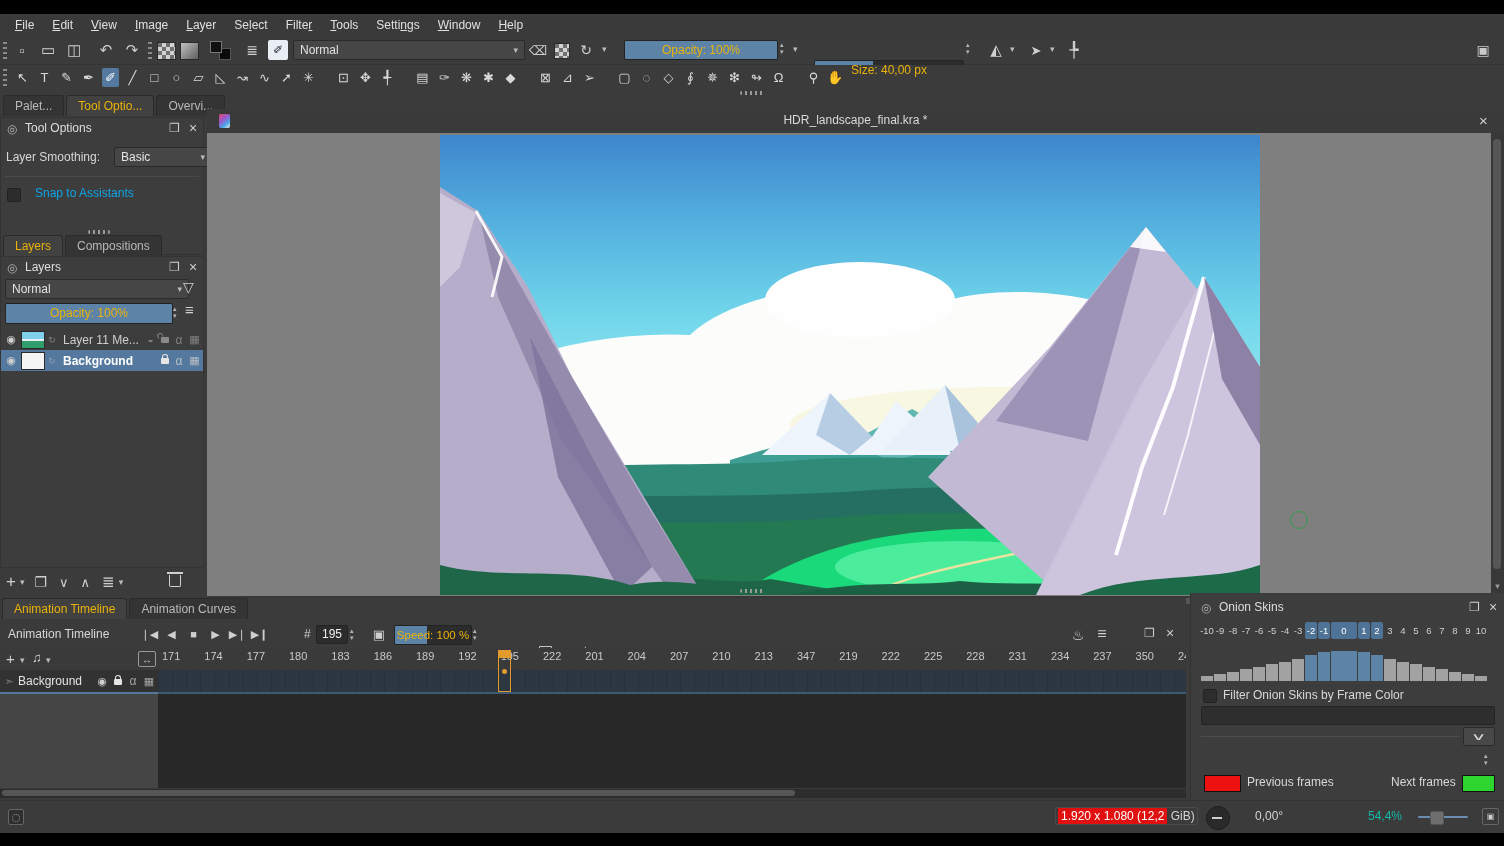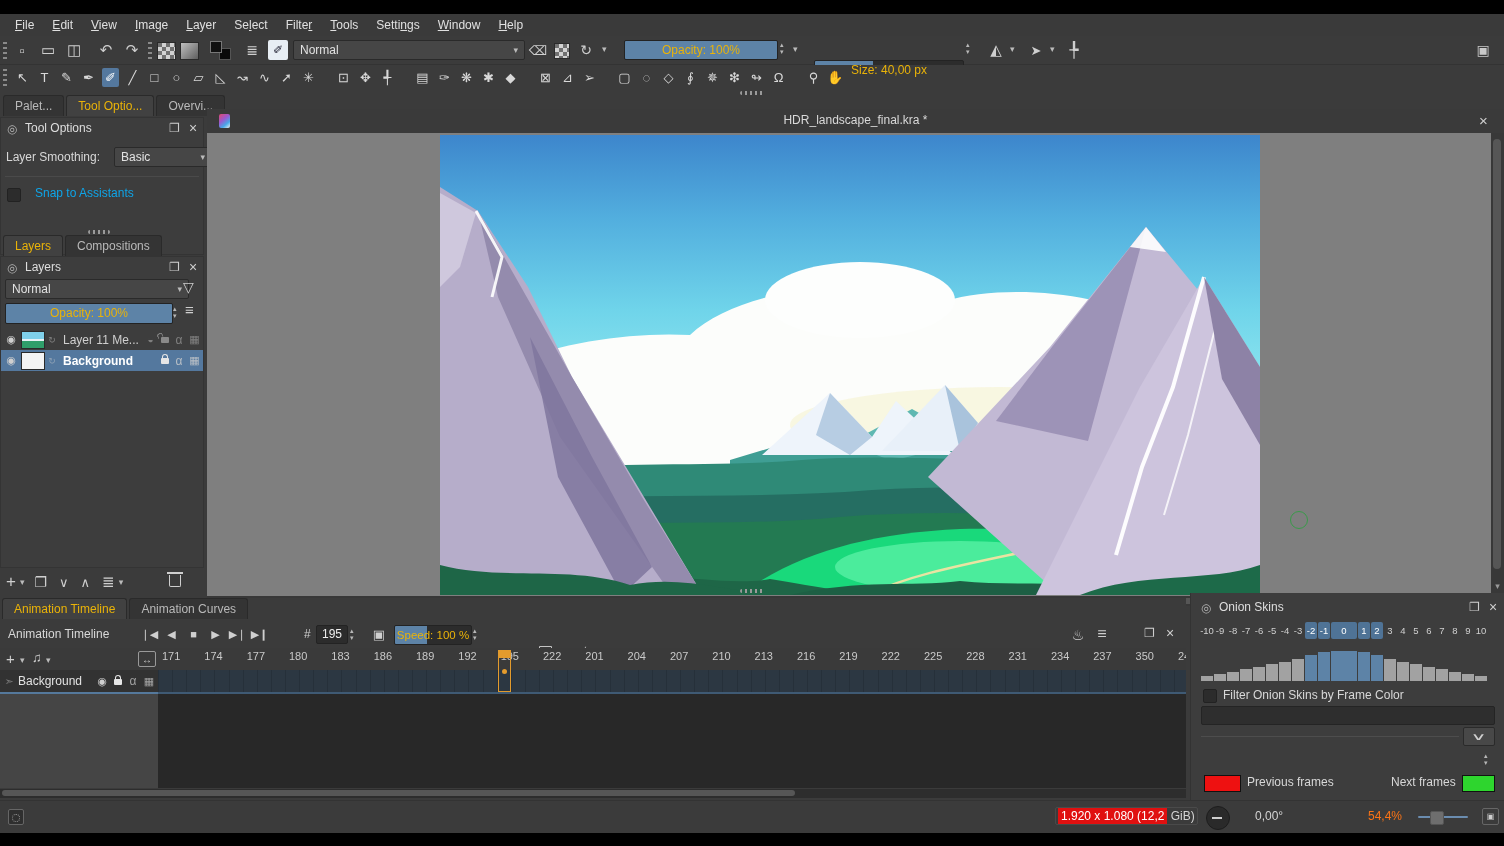--- a/index.html
+++ b/index.html
@@ -526,21 +526,21 @@
           <span class="ruler-cell"><span>186</span></span>
           <span class="ruler-cell"><span>189</span></span>
           <span class="ruler-cell"><span>192</span></span>
           <span class="ruler-cell active"><span>195</span></span>
           <span class="ruler-cell"><span>222</span></span>
           <span class="ruler-cell"><span>201</span></span>
           <span class="ruler-cell"><span>204</span></span>
           <span class="ruler-cell"><span>207</span></span>
           <span class="ruler-cell"><span>210</span></span>
           <span class="ruler-cell"><span>213</span></span>
-          <span class="ruler-cell"><span>216</span></span>
+          <span class="ruler-cell"><span>347</span></span>
           <span class="ruler-cell"><span>219</span></span>
           <span class="ruler-cell"><span>222</span></span>
           <span class="ruler-cell"><span>225</span></span>
           <span class="ruler-cell"><span>228</span></span>
           <span class="ruler-cell"><span>231</span></span>
           <span class="ruler-cell"><span>234</span></span>
           <span class="ruler-cell"><span>237</span></span>
           <span class="ruler-cell"><span>350</span></span>
           <span class="ruler-cell"><span>243</span></span>
         </div>
@@ -688,20 +688,20 @@
 
   <div class="abs" style="left:0;top:800px;width:1504px;height:32px;background:#3b3b3b;border-top:1px solid #333">
     <span class="abs" style="left:8px;top:8px;width:14px;height:14px;border:1px solid #666;border-radius:2px;background:#2f2f2f">
         <span style="display:block;width:6px;height:6px;margin:4px auto;border:1px dotted #999;border-radius:50%"></span>
       </span>
     <span class="abs" style="left:1055px;top:6px;border:1px solid #4a4a4a;padding:1px 2px;border-radius:2px"><span class="redbox">1.920 x 1.080 (12,2</span><span style="color:#d4d4d4"> GiB)</span></span>
     <span class="abs" style="left:1206px;top:5px;width:22px;height:22px;border-radius:50%;background:#2a2a2a;border:1px solid #1d1d1d">
         <span style="display:block;width:10px;height:1.5px;background:#cfcfcf;margin:10px 0 0 5px"></span>
       </span>
     <span class="abs" style="left:1255px;top:8px;color:#d4d4d4">0,00°</span>
-    <span class="abs" style="left:1368px;top:8px;color:#f97316">54,4%</span>
+    <span class="abs" style="left:1368px;top:8px;color:#14b8a6">54,4%</span>
     <div class="abs" style="left:1418px;top:15px;width:50px;height:2px;background:#6b8db0;border-radius:1px">
       <div class="abs" style="left:12px;top:-5px;width:12px;height:12px;background:#6e6e6e;border:1px solid #555;border-radius:2px"></div>
     </div>
     <span class="abs btn" style="left:1482px;top:7px;width:15px;height:15px;border:1px solid #666;border-radius:2px;font-size:8px">▣</span>
   </div>
 
 </div>
 
 </body></html>

